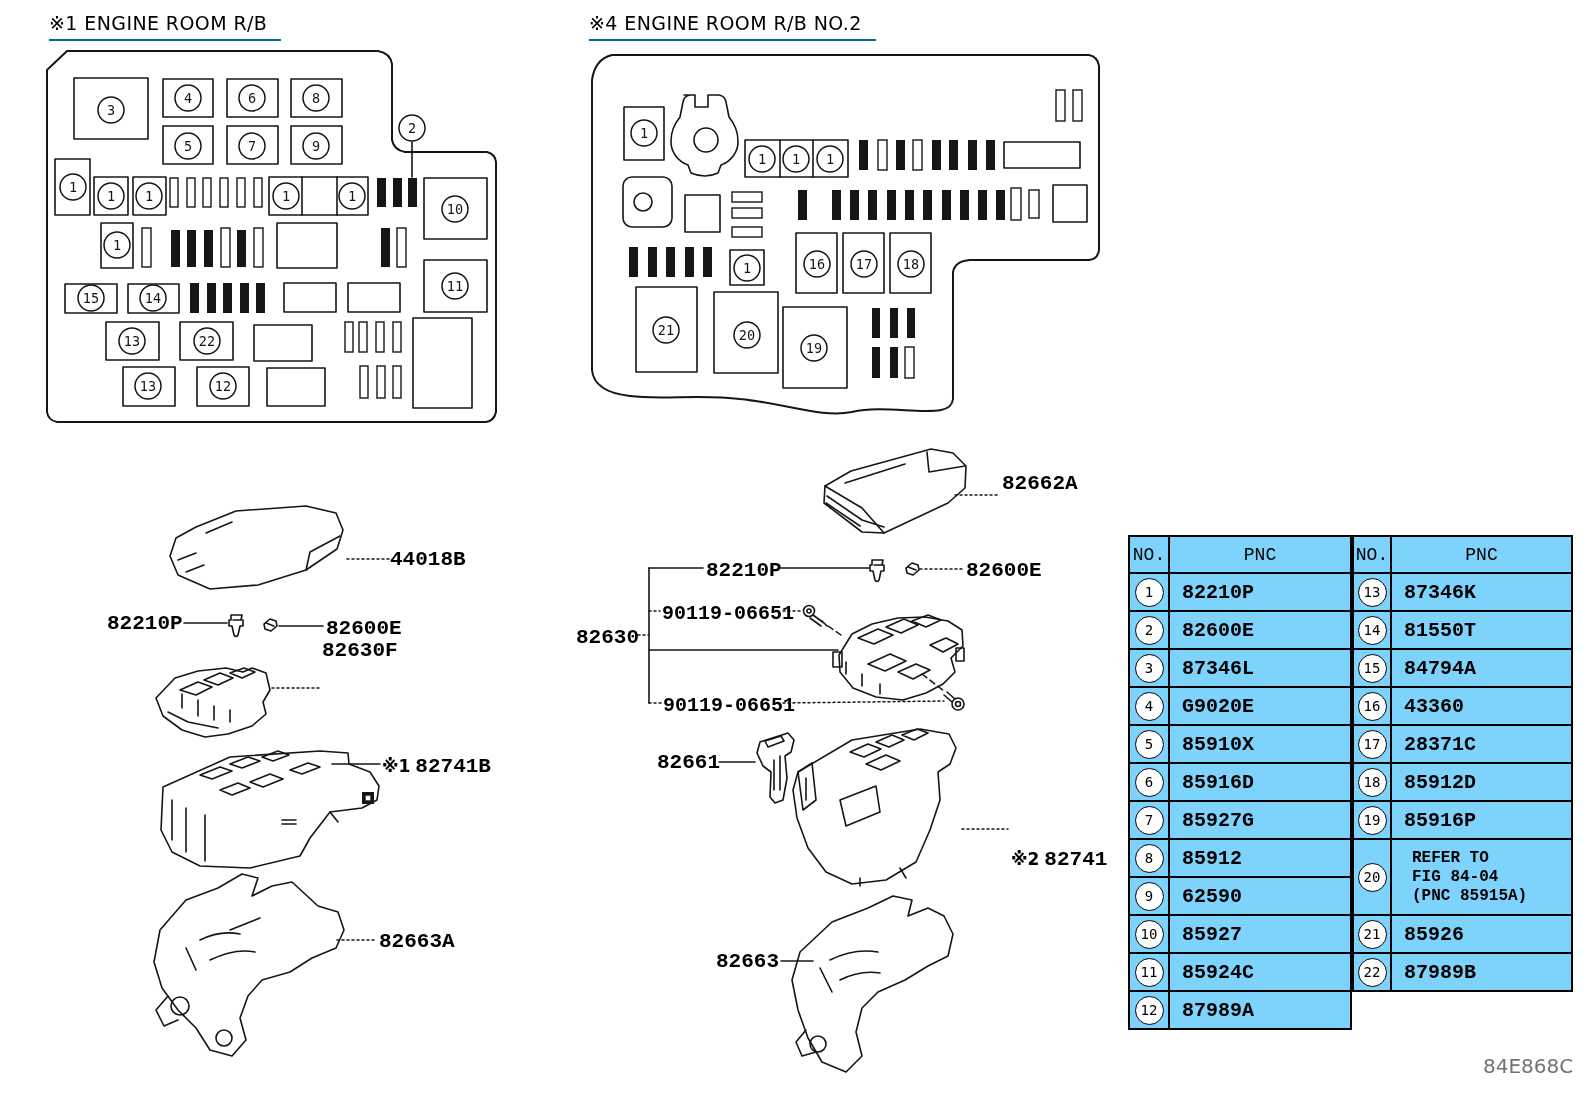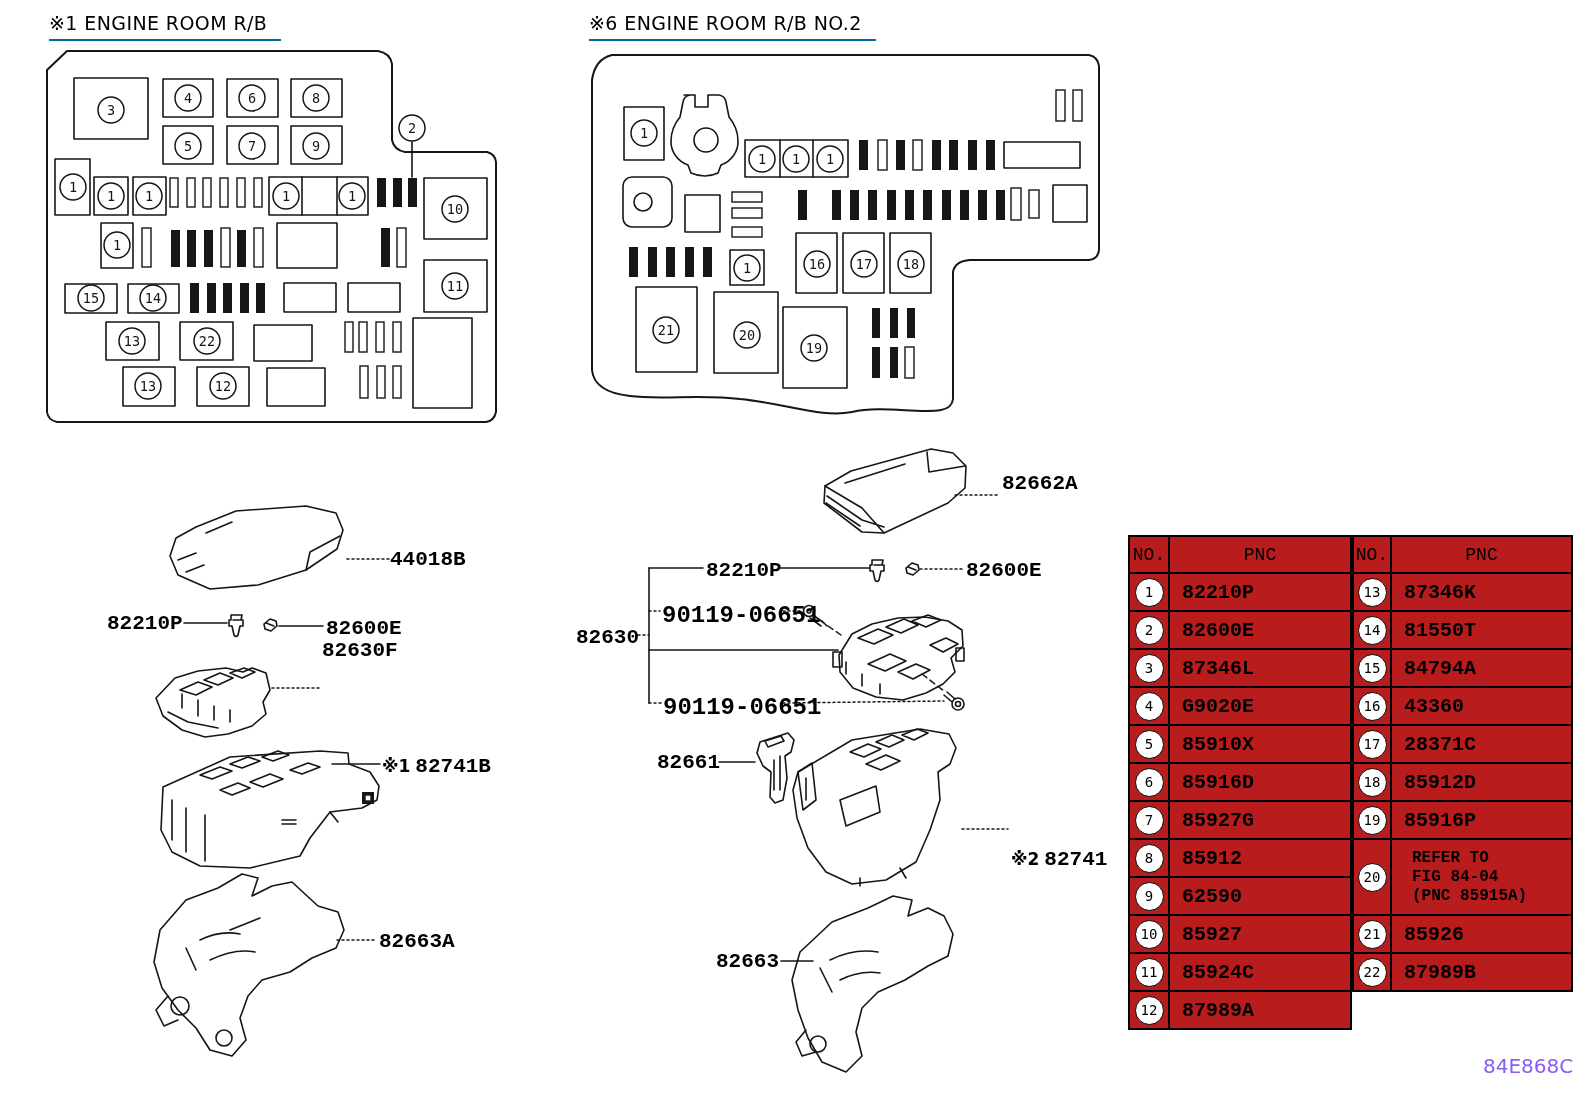--- a/index.html
+++ b/index.html
@@ -12,26 +12,26 @@
   .ws{fill:#fff;stroke:#161616;stroke-width:1.4}
   .fb{fill:#161616;stroke:none}
   .dot{stroke-dasharray:2 3;stroke-width:1.5}
   .dash{stroke-dasharray:6 4;stroke-width:1.5}
   .co{fill:#fff;stroke:#161616;stroke-width:1.5}
   .cot{font:13.5px "DejaVu Sans Mono",monospace;fill:#161616;text-anchor:middle}
   
   .dtitle{position:absolute;font:19px "DejaVu Sans",sans-serif;letter-spacing:.4px;
           border-bottom:2px solid #0369a1;padding:0 14px 5px 0;white-space:nowrap}
   .plabel{position:absolute;font:bold 21px/1.1 "Liberation Mono",monospace;white-space:nowrap}
-  .plabel.small{font-size:24px}
+  .plabel.small{font-size:20px}
   .pref{font:bold 17px "DejaVu Sans",sans-serif;margin-right:5px}
-  .fcode{position:absolute;font:20px "DejaVu Sans",sans-serif;color:#8b5cf6}
+  .fcode{position:absolute;font:20px "DejaVu Sans",sans-serif;color:#737373}
   
   .table-wrap{position:absolute;display:flex;align-items:flex-start}
-  .ptable{border-collapse:collapse;background:#b91c1c;table-layout:fixed}
+  .ptable{border-collapse:collapse;background:#7dd3fc;table-layout:fixed}
   .ptable th{font:18px "Liberation Mono",monospace;font-weight:normal;border:2px solid #000;height:33px;text-align:center}
   .ptable td{border:2px solid #000;height:34px;vertical-align:middle}
   .no-cell{text-align:center}
   .badge{display:inline-flex;align-items:center;justify-content:center;width:27px;height:27px;
          border:1.7px solid #000;border-radius:50%;font:14px "DejaVu Sans Mono",monospace;background:#fff}
   .pnc-cell{font:bold 20px "Liberation Mono",monospace;padding-left:12px}
   tr.tall td{height:72px}
   .pnc-cell.multiline{white-space:pre-line;font:bold 16px/19px "Liberation Mono",monospace;padding-left:20px}
 </style>
 </head>
@@ -403,21 +403,21 @@
       <line class="ln dot" x1="783" y1="703" x2="944" y2="701"></line>
       <line class="ln dash" x1="828" y1="626" x2="841" y2="635"></line>
       <line class="ln dash" x1="922" y1="674" x2="944" y2="691"></line>
       <line class="ln" x1="719" y1="762" x2="755" y2="762"></line>
       <line class="ln dot" x1="962" y1="829" x2="1008" y2="829"></line>
       <line class="ln" x1="781" y1="961" x2="813" y2="961"></line>
     </g>
   </svg>
 
   <div class="dtitle" style="left:49px;top:12px">※1 ENGINE ROOM R/B</div>
-  <div class="dtitle" style="left:589px;top:12px">※6 ENGINE ROOM R/B NO.2</div>
+  <div class="dtitle" style="left:589px;top:12px">※4 ENGINE ROOM R/B NO.2</div>
 
   <div class="plabel" style="left:390px;top:548px">44018B</div>
   <div class="plabel" style="left:107px;top:612px">82210P</div>
   <div class="plabel" style="left:326px;top:617px">82600E</div>
   <div class="plabel" style="left:322px;top:639px">82630F</div>
   <div class="plabel" style="left:382px;top:755px"><span class="pref">※1</span><span>82741B</span></div>
   <div class="plabel" style="left:379px;top:930px">82663A</div>
 
   <div class="plabel" style="left:1002px;top:472px">82662A</div>
   <div class="plabel" style="left:706px;top:559px">82210P</div>

